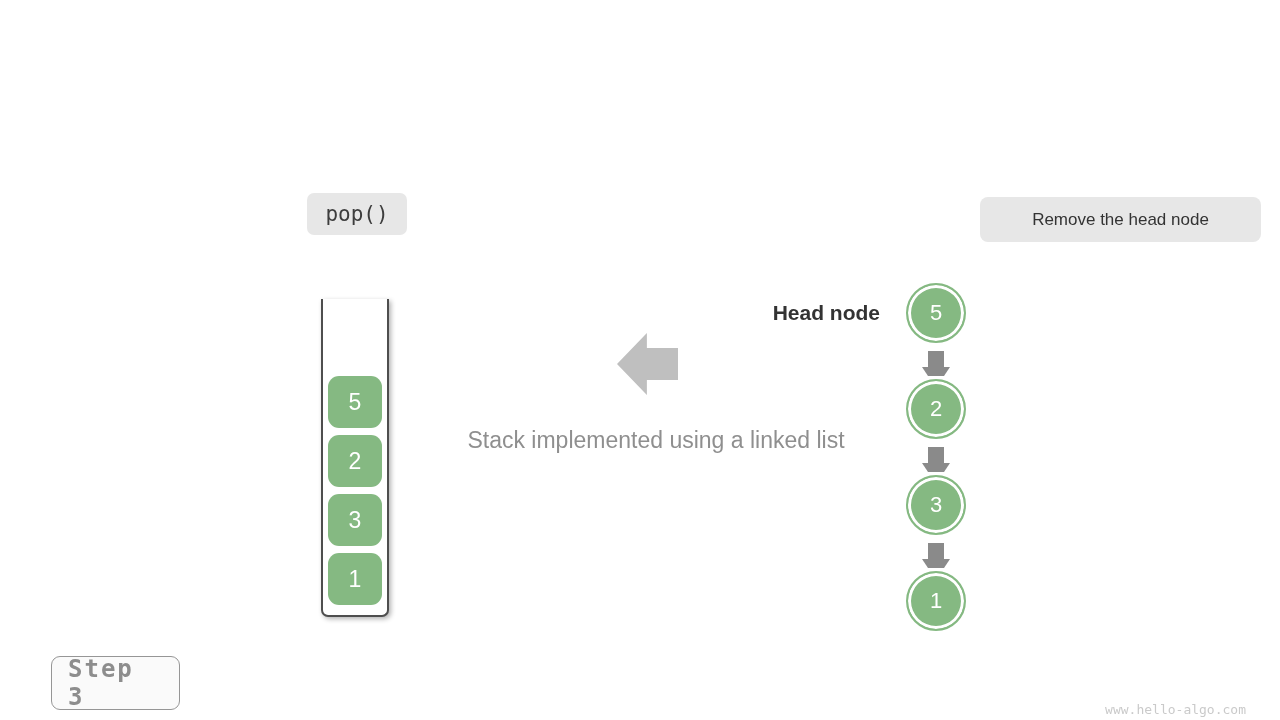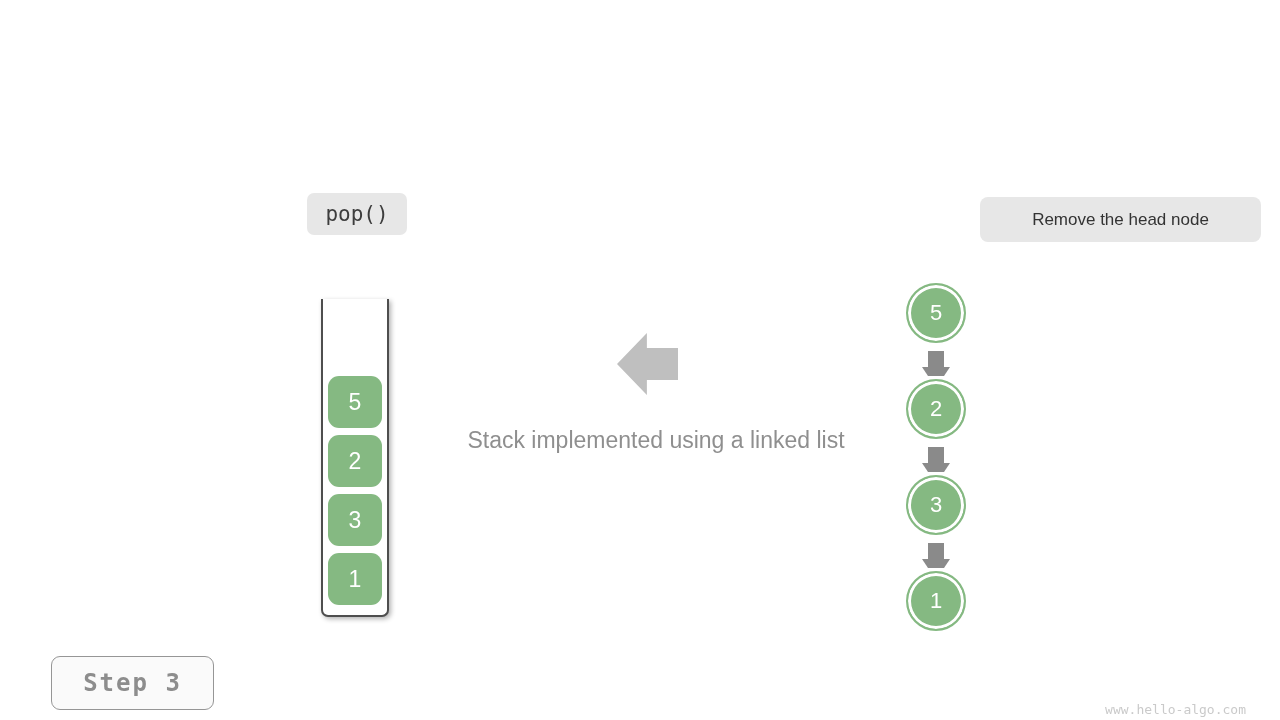--- a/index.html
+++ b/index.html
@@ -145,21 +145,21 @@
     font-weight: bold;
     color: var(--label-dark, #333333);
   }
   .node-label.head { right: 408px; top: 277px; }
   .node-label.tail { right: 408px; top: 565px; }
 
   
   .step-box {
     position: absolute;
     left: 35px; top: 640px;
-    width: 163px; height: 54px;
+    width: 129px; height: 54px;
     background: #fafafa;
     border: 1.5px solid #969696;
     border-radius: 9px;
     display: flex;
     align-items: center;
     justify-content: center;
     font-family: "DejaVu Sans Mono", monospace;
     font-size: 24px;
     font-weight: bold;
     letter-spacing: 2px;
@@ -188,20 +188,21 @@
       <div class="stack-box">5</div>
       <div class="stack-box">2</div>
       <div class="stack-box">3</div>
       <div class="stack-box">1</div>
     </div>
 
   <div class="big-arrow"></div>
 
   <div class="caption">Stack implemented using a linked list</div>
 
+  <div class="node-label head">Head node</div>
 
 
   <div class="linked-list">
       <div class="circle-node">5</div>
       <div class="v-arrow">
         <span class="v-line"></span>
         <span class="v-head"></span>
       </div>
       <div class="circle-node">2</div>
       <div class="v-arrow">

